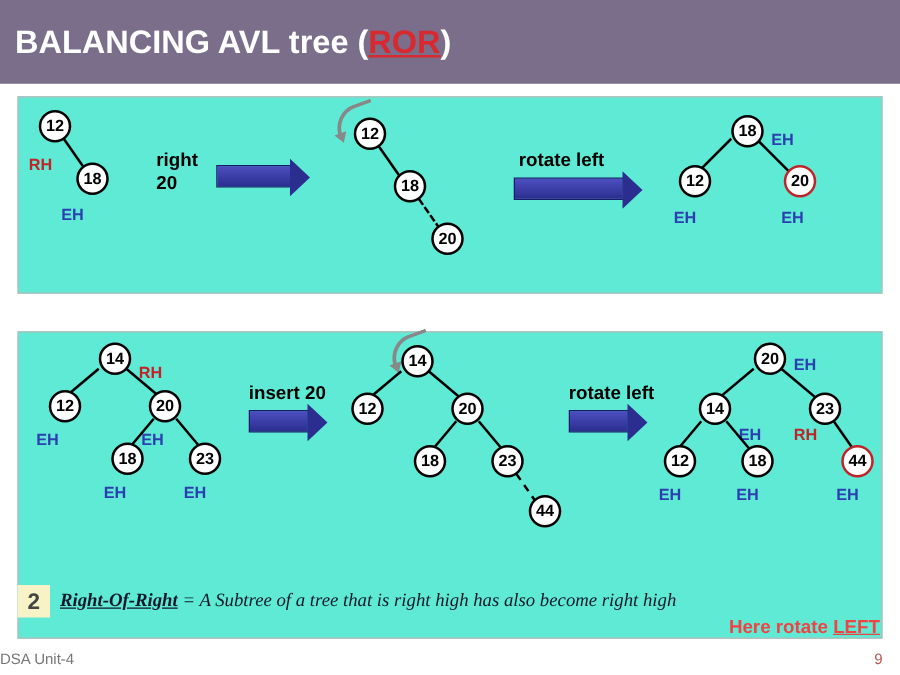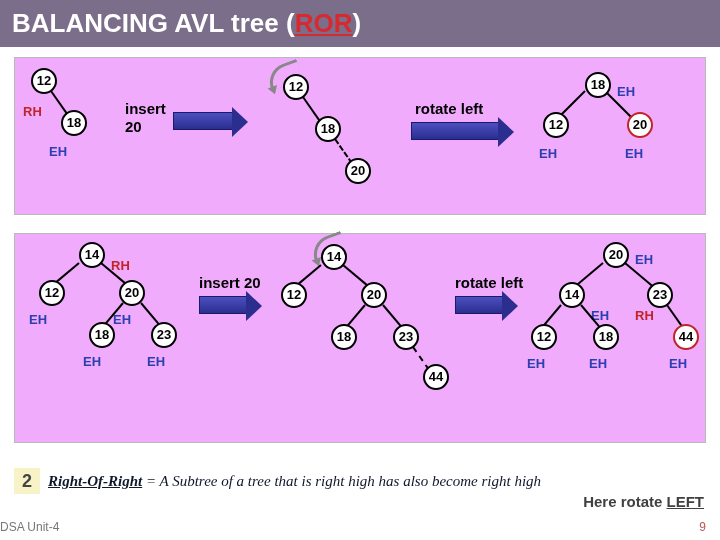--- a/index.html
+++ b/index.html
@@ -10,37 +10,37 @@
     font-family: Arial, sans-serif;
     background: #fff;
     position: relative;
   }
   .header {
     background: #7a6e8a;
     color: #fff;
     font-family: "Trebuchet MS", Verdana, sans-serif;
     font-weight: bold;
     font-size: 26px;
-    padding: 8px 12px;
+    padding: 18px 12px;
   }
   .header .ror {
     color: #d8292f;
     text-decoration: underline;
   }
   .header .paren {
     color: #fff;
   }
   .panel {
     border: 1px solid #b9b9b9;
-    background: #f0abfc;
+    background: #5eead4;
     margin: 10px 14px 0 14px;
     position: relative;
   }
   .panel1 { height: 158px; }
-  .panel2 { height: 210px; margin-top: 18px; }
+  .panel2 { height: 246px; margin-top: 30px; }
 
   
   .node {
     position: absolute;
     width: 26px; height: 26px;
     border: 2px solid #000;
     border-radius: 50%;
     background: #fff;
     font: bold 13px/22px Arial;
     text-align: center;
@@ -110,21 +110,21 @@
     position:absolute;
     left:48px; bottom:50px;
     font: italic 15px "Times New Roman", serif;
     color:#0f172a;
   }
   .note .u { text-decoration: underline; font-weight:bold; font-style:italic;}
   .rotate-note {
     position:absolute;
     right:16px; bottom:30px;
     font: bold 15px Verdana, sans-serif;
-    color:#404040;
+    color:#ef4444;
   }
   .rotate-note .ul { text-decoration: underline; }
   .footer {
     position:absolute;
     bottom:6px; left:0; right:0;
     font:12px Arial; color:#777;
   }
   .slidenum {
     position:absolute;
     bottom:6px; right:14px;
@@ -139,21 +139,21 @@
 </div>
 
 <div class="panel panel1">
 
   <div class="node" style="left:16px;top:10px"><span>12</span></div>
   <div class="lbl" style="left:8px;top:46px">RH</div>
   <div class="edge" style="left:36px;top:32px;width:28px;transform:rotate(55deg)"></div>
   <div class="node" style="left:46px;top:52px"><span>18</span></div>
   <div class="lbl blue" style="left:34px;top:86px">EH</div>
 
-  <div class="ins" style="left:110px;top:42px">insert</div>
+  <div class="ins" style="left:110px;top:42px">right</div>
   <div class="ins" style="left:110px;top:60px">20</div>
   <div class="bigarrow" style="left:158px;top:54px;width:60px"></div>
 
   <div class="curve" style="left:252px;top:6px"></div>
   <div class="node" style="left:268px;top:16px"><span>12</span></div>
   <div class="edge" style="left:288px;top:38px;width:30px;transform:rotate(55deg)"></div>
   <div class="node" style="left:300px;top:58px"><span>18</span></div>
   <div class="edge dash" style="left:320px;top:80px;width:30px;transform:rotate(55deg)"></div>
   <div class="node" style="left:330px;top:100px"><span>20</span></div>
 

